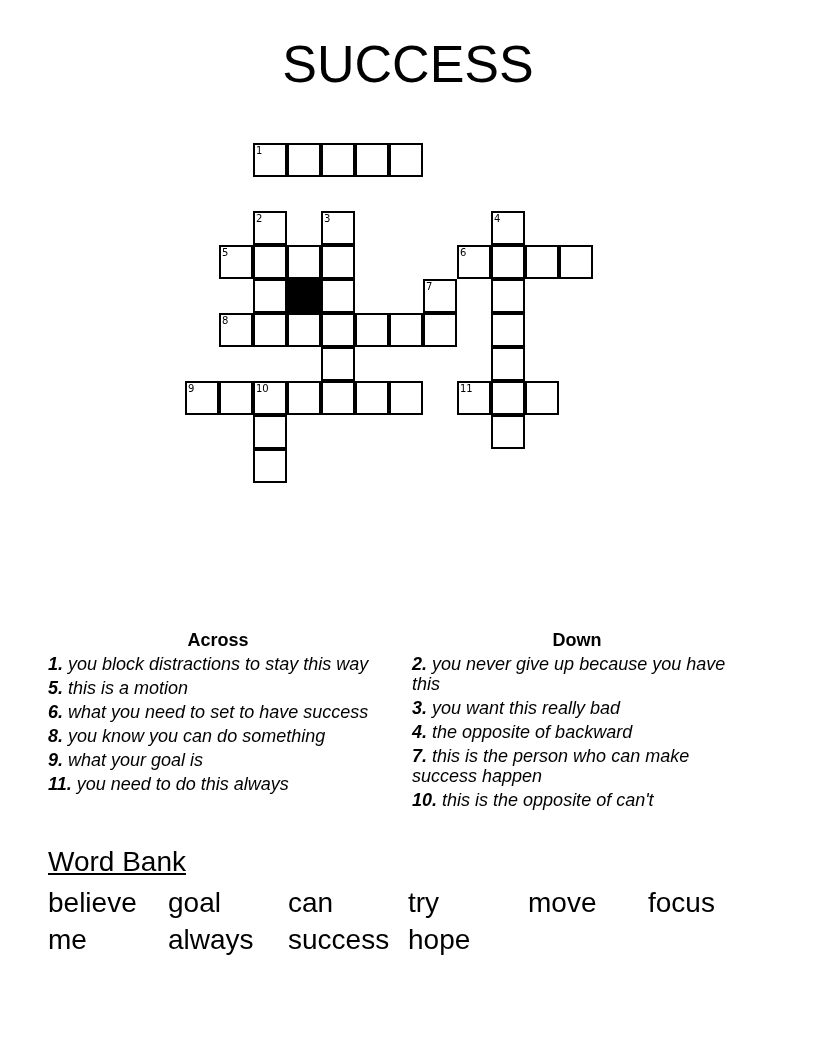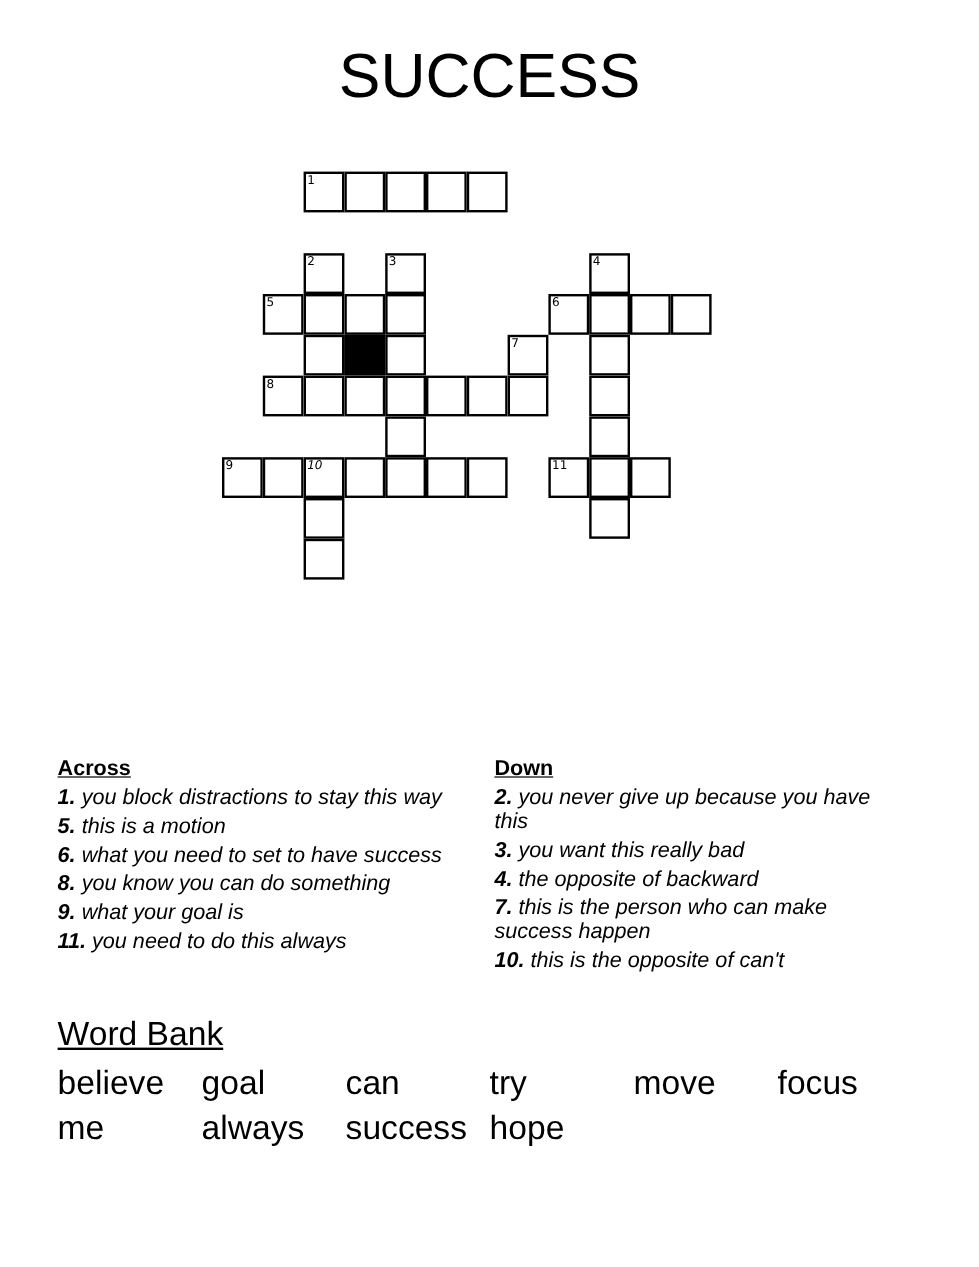--- a/index.html
+++ b/index.html
@@ -9,21 +9,21 @@
              font-size: 52px; line-height: 60px; font-weight: normal; letter-spacing: 0px; }
     .grid { position: absolute; left: 186px; top: 144px; width: 420px; height: 350px; }
     .cell { position: absolute; width: 34px; height: 34px; box-sizing: border-box;
             border: 2px solid #000; background: #fff; margin-left: -1px; margin-top: -1px; }
     .cell.block { background: #000; }
     .cell .num { position: absolute; left: 1px; top: 0px; font-size: 10px; line-height: 11px;
                  font-family: "DejaVu Sans", sans-serif; }
     .clues { position: absolute; top: 630px; font-size: 18px; line-height: 20px; }
     .clues.across { left: 48px; width: 340px; }
     .clues.down { left: 412px; width: 330px; }
-    .clue-head { font-weight: bold; text-decoration: underline; margin-bottom: 4px; }
+    .clue-head { font-weight: bold; margin-bottom: 4px; text-align: center; }
     .clue { margin-bottom: 4px; font-style: italic; }
     .clue .n { font-weight: bold; }
     .wb-title { position: absolute; left: 48px; top: 846px; font-size: 28px; line-height: 32px;
                 font-weight: normal; text-decoration: underline; }
     .wb { position: absolute; left: 48px; top: 884px; width: 720px; display: grid;
           grid-template-columns: repeat(6, 120px); font-size: 28px; line-height: 37px; }
   </style>
 </head>
 <body>
 
@@ -74,21 +74,21 @@
     <div class="cell" style="left: 170px; top: 170px;"></div>
     <div class="cell" style="left: 204px; top: 170px;"></div>
     <div class="cell" style="left: 238px; top: 170px;"></div>
     <div class="cell" style="left: 306px; top: 170px;"></div>
     <div class="cell" style="left: 136px; top: 204px;"></div>
     <div class="cell" style="left: 306px; top: 204px;"></div>
     <div class="cell" style="left: 0px; top: 238px;">
       <span class="num">9</span>
     </div>
     <div class="cell" style="left: 34px; top: 238px;"></div>
-    <div class="cell" style="left: 68px; top: 238px; font-style: italic;">
+    <div class="cell" style="left: 68px; top: 238px;">
       <span class="num">10</span>
     </div>
     <div class="cell" style="left: 102px; top: 238px;"></div>
     <div class="cell" style="left: 136px; top: 238px;"></div>
     <div class="cell" style="left: 170px; top: 238px;"></div>
     <div class="cell" style="left: 204px; top: 238px;"></div>
     <div class="cell" style="left: 272px; top: 238px;">
       <span class="num">11</span>
     </div>
     <div class="cell" style="left: 306px; top: 238px;"></div>

